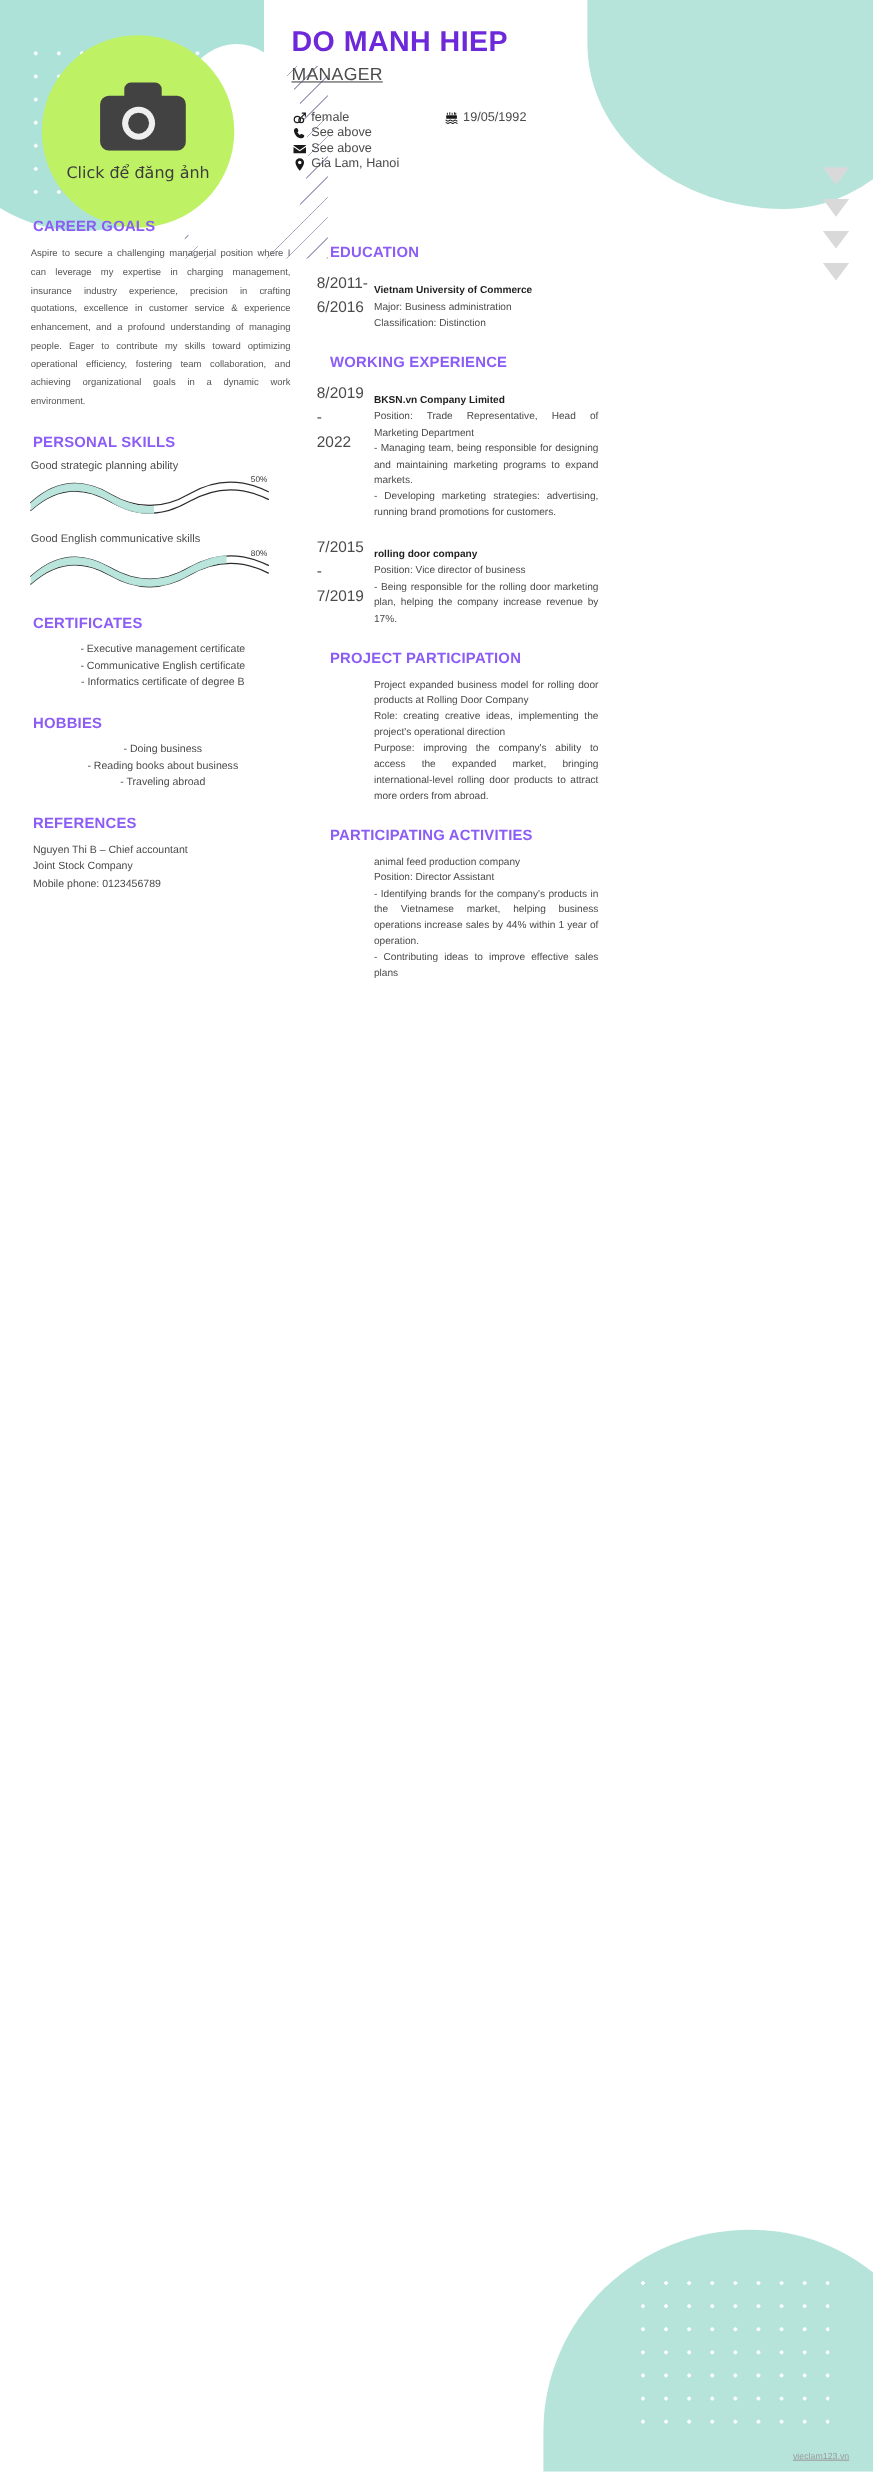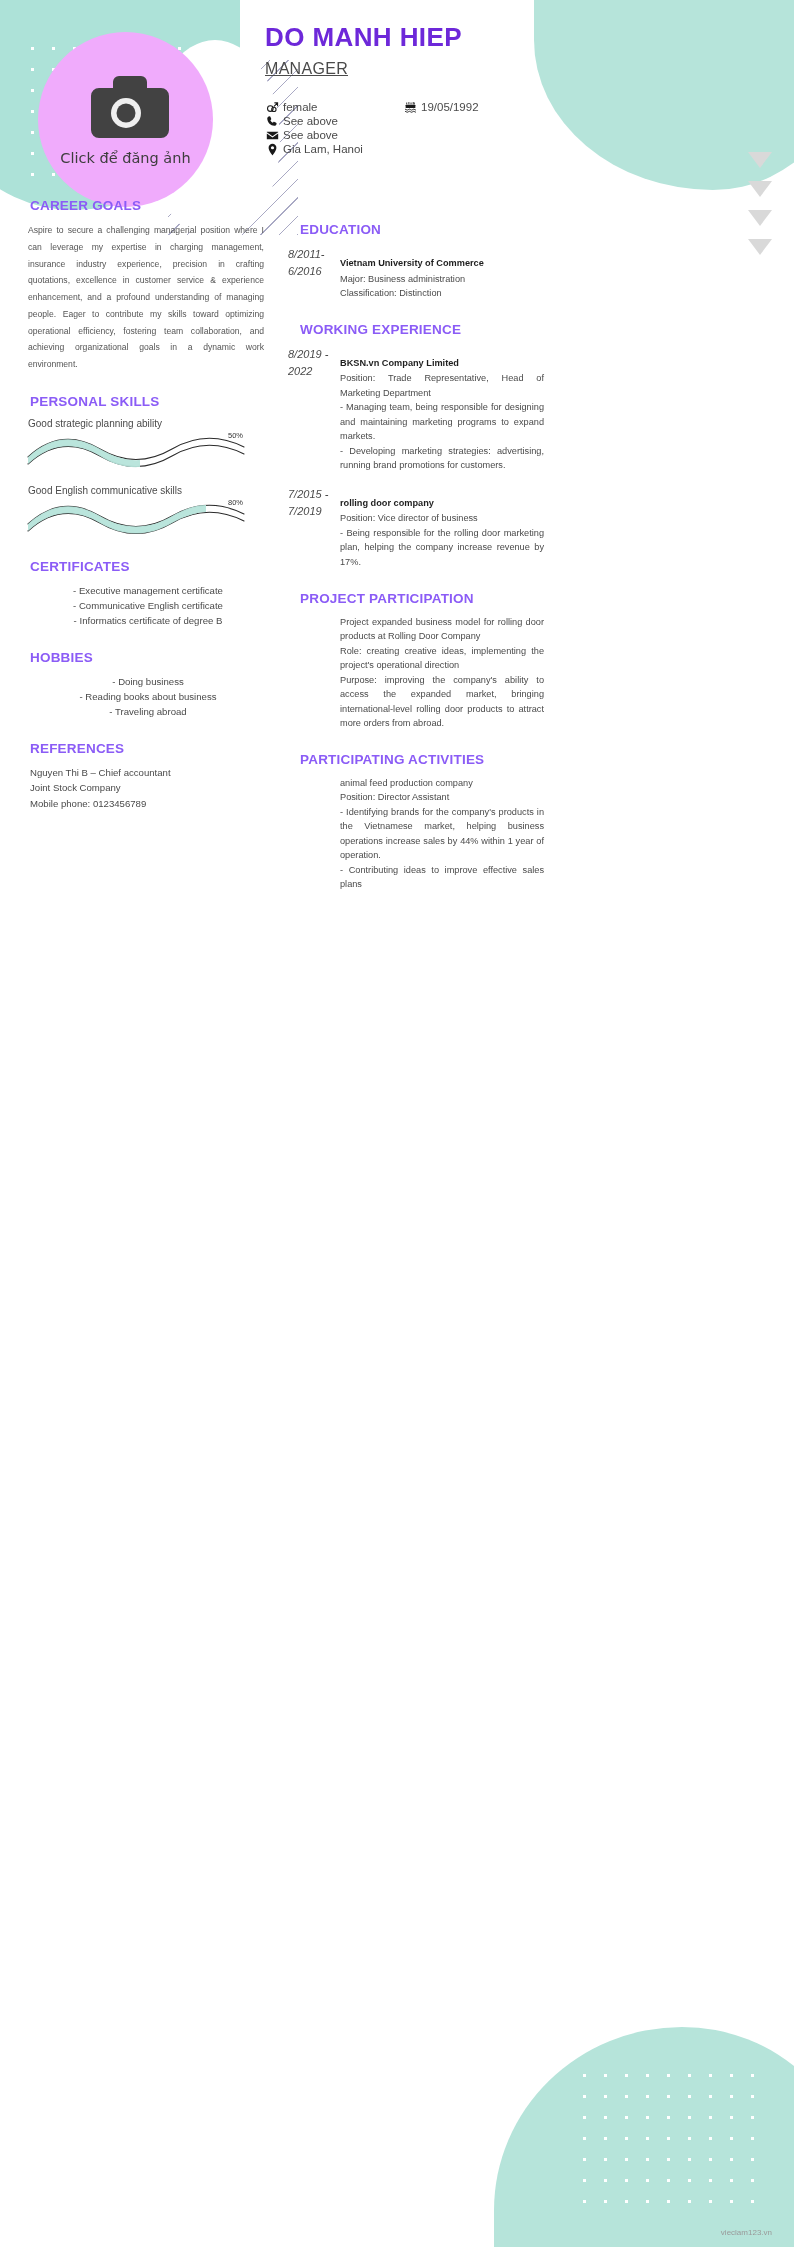--- a/index.html
+++ b/index.html
@@ -76,21 +76,21 @@
     border-radius: 50%;
     z-index: 1;
   }
 
   
   .photo-wrap {
     position: absolute;
     left: 38px; top: 32px;
     width: 175px; height: 175px;
     border-radius: 50%;
-    background: #f0abfc;
+    background: #bef264;
     z-index: 3;
     display: flex;
     flex-direction: column;
     align-items: center;
     justify-content: center;
   }
   .camera-icon { width: 86px; height: 64px; margin-bottom: 8px; }
   .photo-caption {
     font-size: 14.5px;
     color: #3d3d3d;
@@ -213,25 +213,24 @@
   }
 
   
   .entry {
     display: grid;
     grid-template-columns: 46px 1fr;
     column-gap: 6px;
     margin-bottom: 13px;
   }
   .entry-date {
-    font-size: 11px;
+    font-size: 14px;
     line-height: 1.58;
     color: #4a4a4a;
     white-space: pre-line;
-    font-style: italic;
   }
   .entry-body { font-size: 9.2px; line-height: 1.58; color: #4a4a4a; margin-top: 10px; }
   .entry-org {
     font-weight: bold;
     color: #1f1f1f;
     font-size: 9.2px;
     margin-bottom: 1px;
   }
   .entry-line { text-align: justify; }
   .entry-indent {
@@ -241,20 +240,21 @@
     color: #4a4a4a;
     text-align: justify;
   }
 
   .watermark {
     position: absolute;
     right: 22px; bottom: 10px;
     font-size: 8px;
     color: #9a9a9a;
     z-index: 5;
+    text-decoration: underline;
   }
 </style>
 </head>
 <body>
 
 <div class="page">
 
   <div class="deco-top-left"></div>
   <div class="deco-top-right"></div>
   <div class="deco-dots-top"></div>

